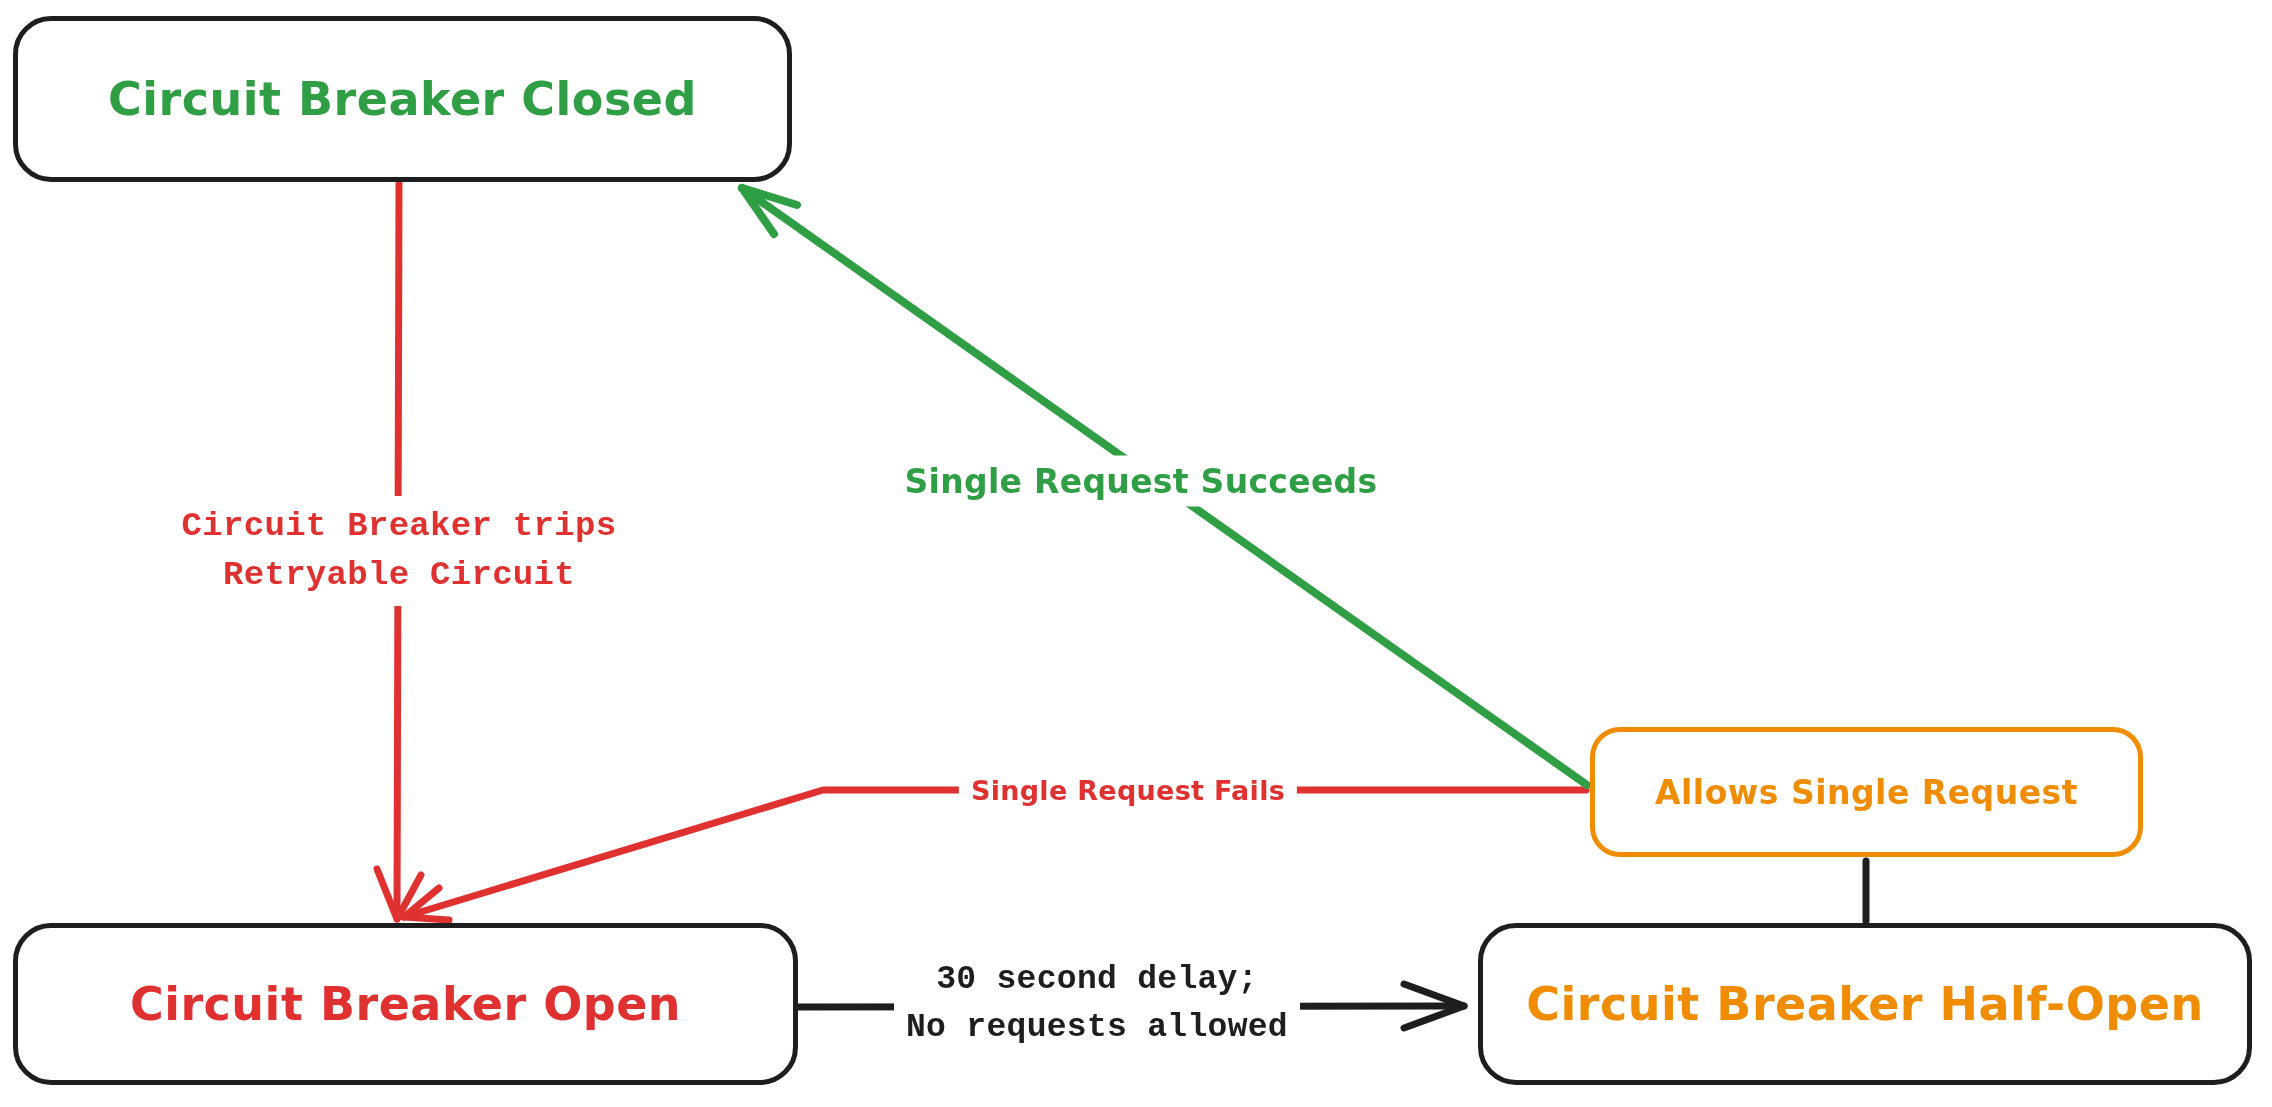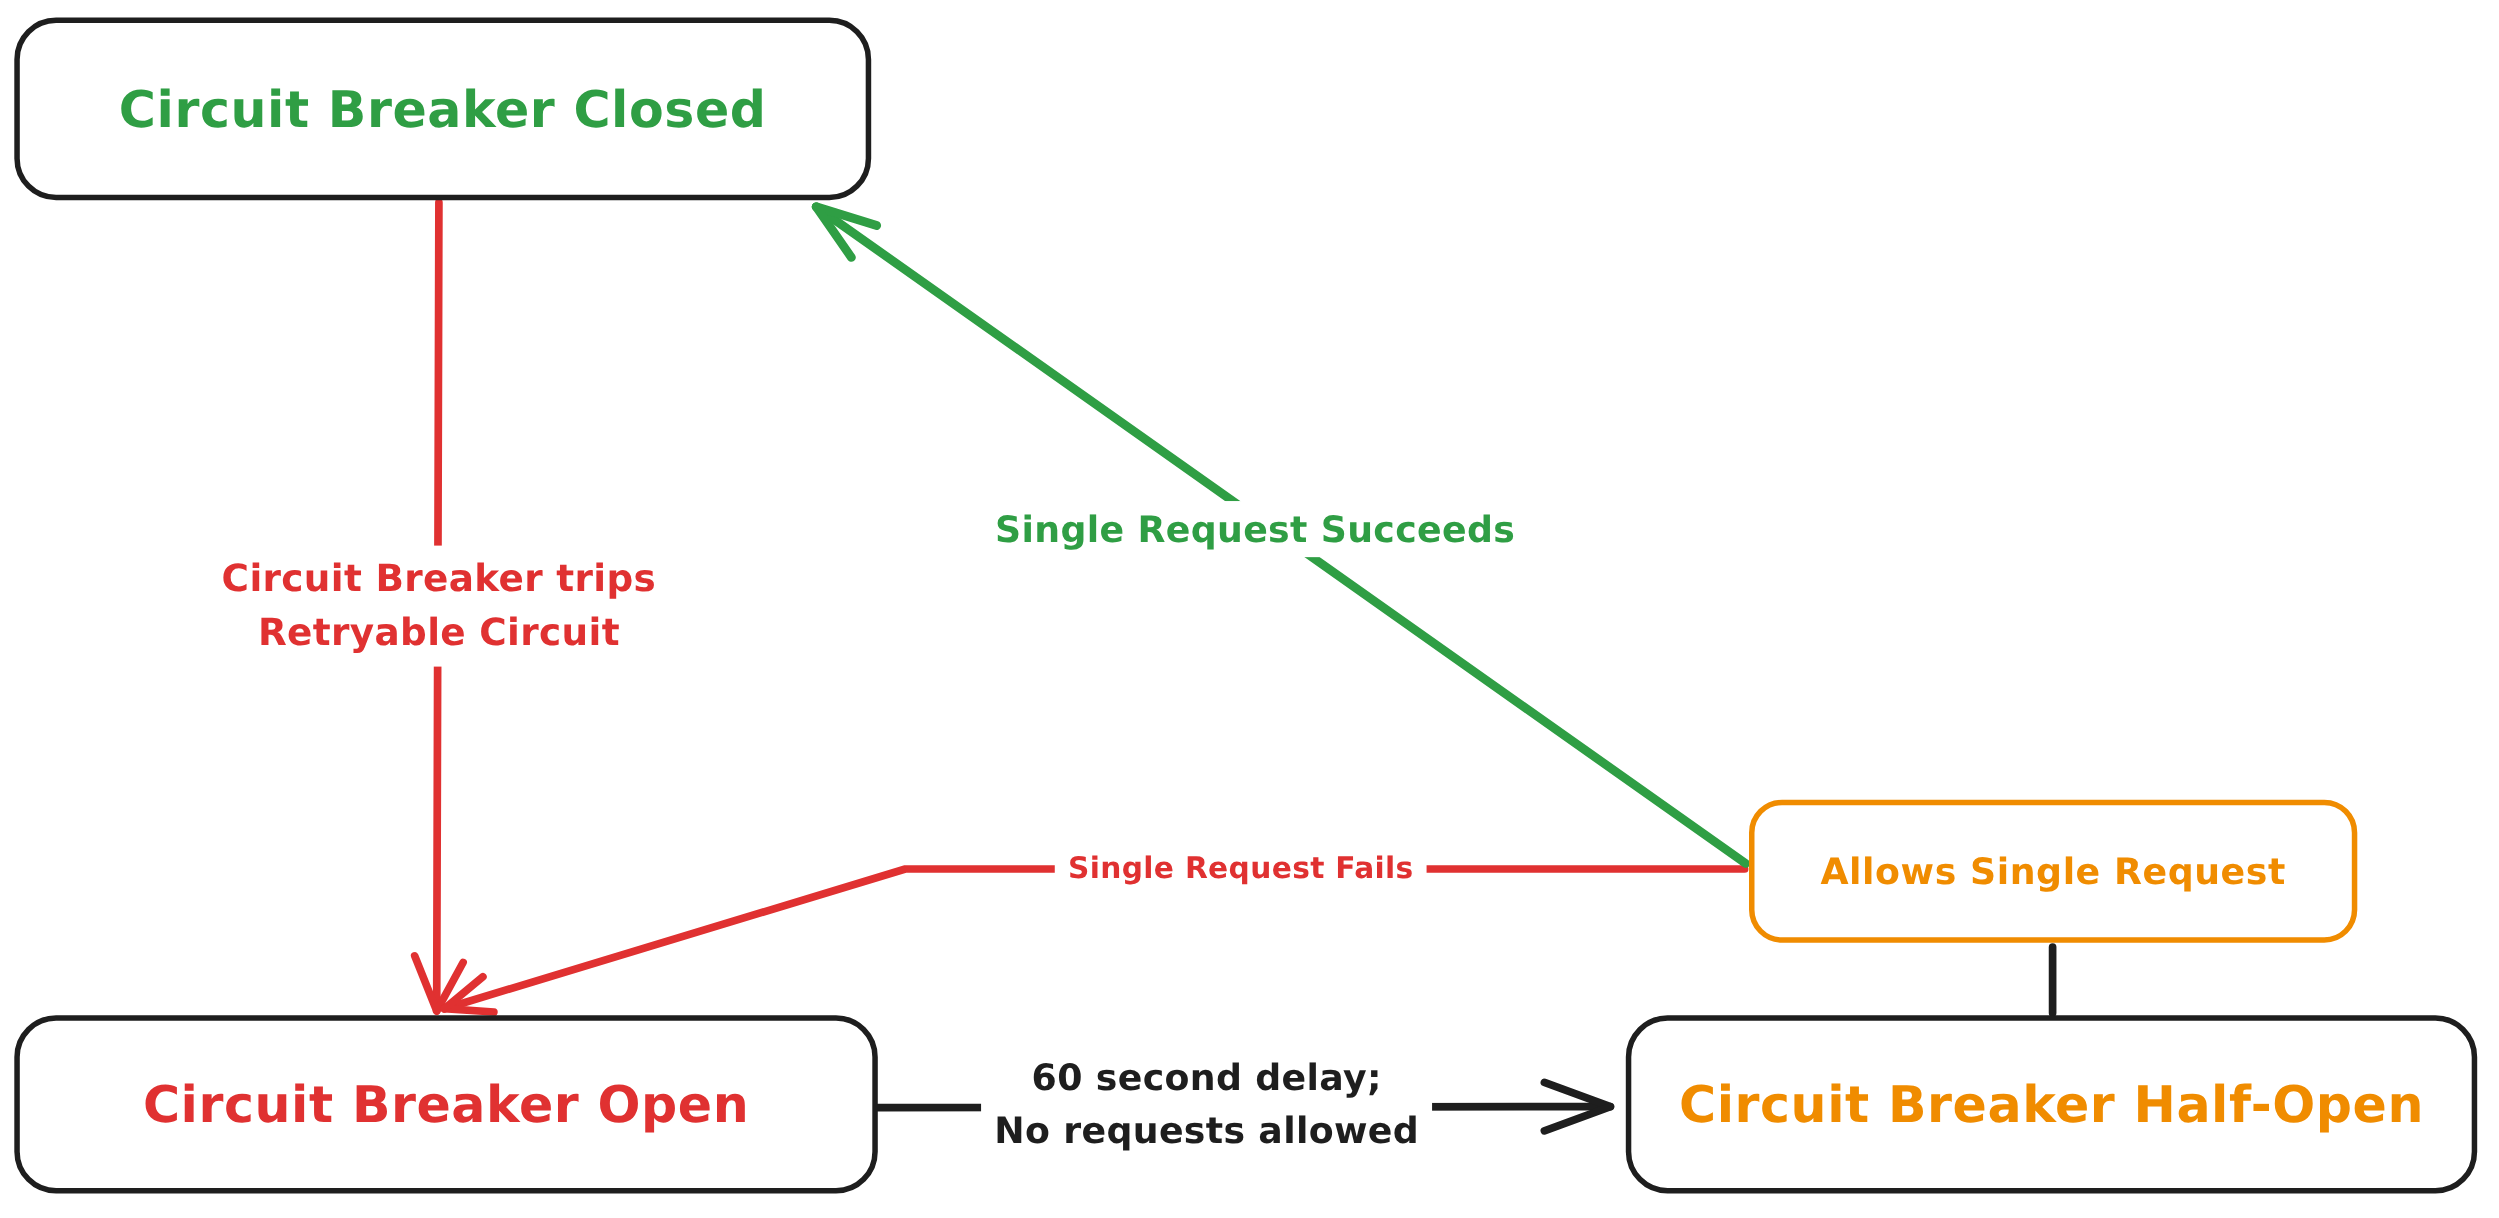--- a/index.html
+++ b/index.html
@@ -77,21 +77,21 @@
     left: 1128px; top: 790px;
     color: #e03131;
     font-size: 27px;
   }
   .edge-label.delay {
     left: 1097px; top: 1004px;
     color: #1e1e1e;
     font-size: 33px;
     line-height: 48px;
   }
-  .edge-label span { display: block; }
+  .edge-label span { display: block; font-family: Liberation Mono, monospace; }
 
   
   .node.closed { left: 13px;   top: 16px;  width: 779px; height: 166px; }
   .node.open   { left: 13px;   top: 923px; width: 785px; height: 162px; }
   .node.half   { left: 1478px; top: 923px; width: 774px; height: 162px; }
   .node.allows { left: 1590px; top: 727px; width: 553px; height: 130px; }
 </style>
 </head>
 <body>
 
@@ -147,17 +147,17 @@
   <div class="edge-label trip">
     <span>Circuit Breaker trips</span>
     <span>Retryable Circuit</span>
   </div>
 
   <div class="edge-label succeeds">Single Request Succeeds</div>
 
   <div class="edge-label fails">Single Request Fails</div>
 
   <div class="edge-label delay">
-    <span>60 second delay;</span>
+    <span>30 second delay;</span>
     <span>No requests allowed</span>
   </div>
 
 </div>
 
 </body></html>

